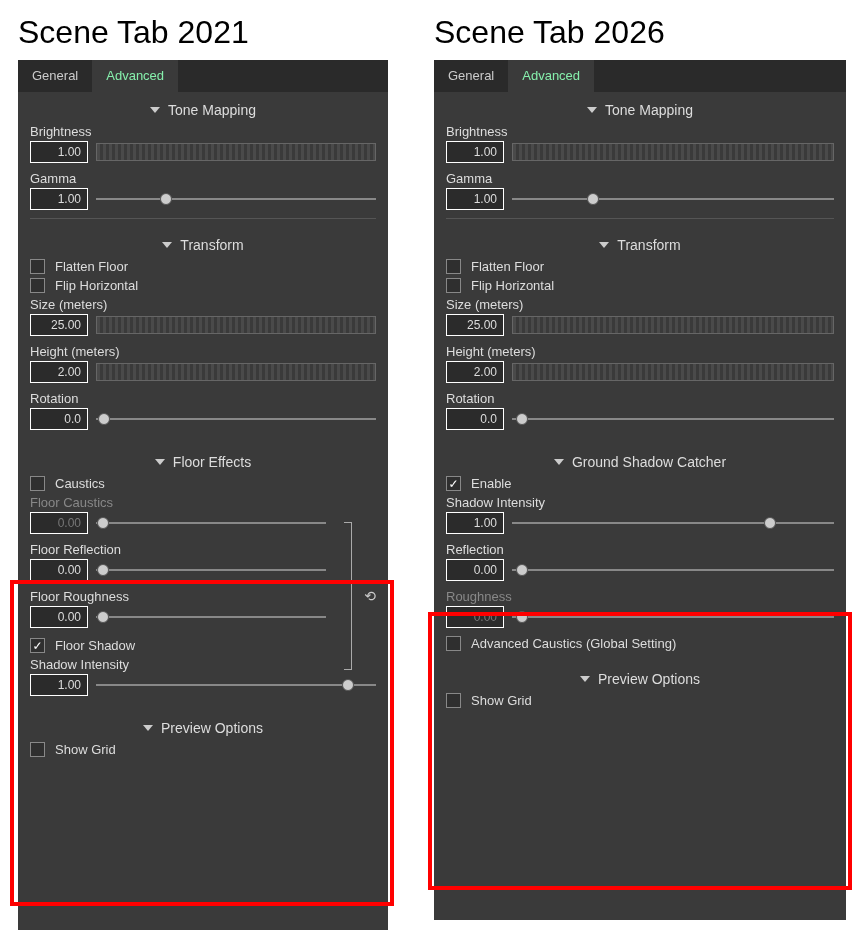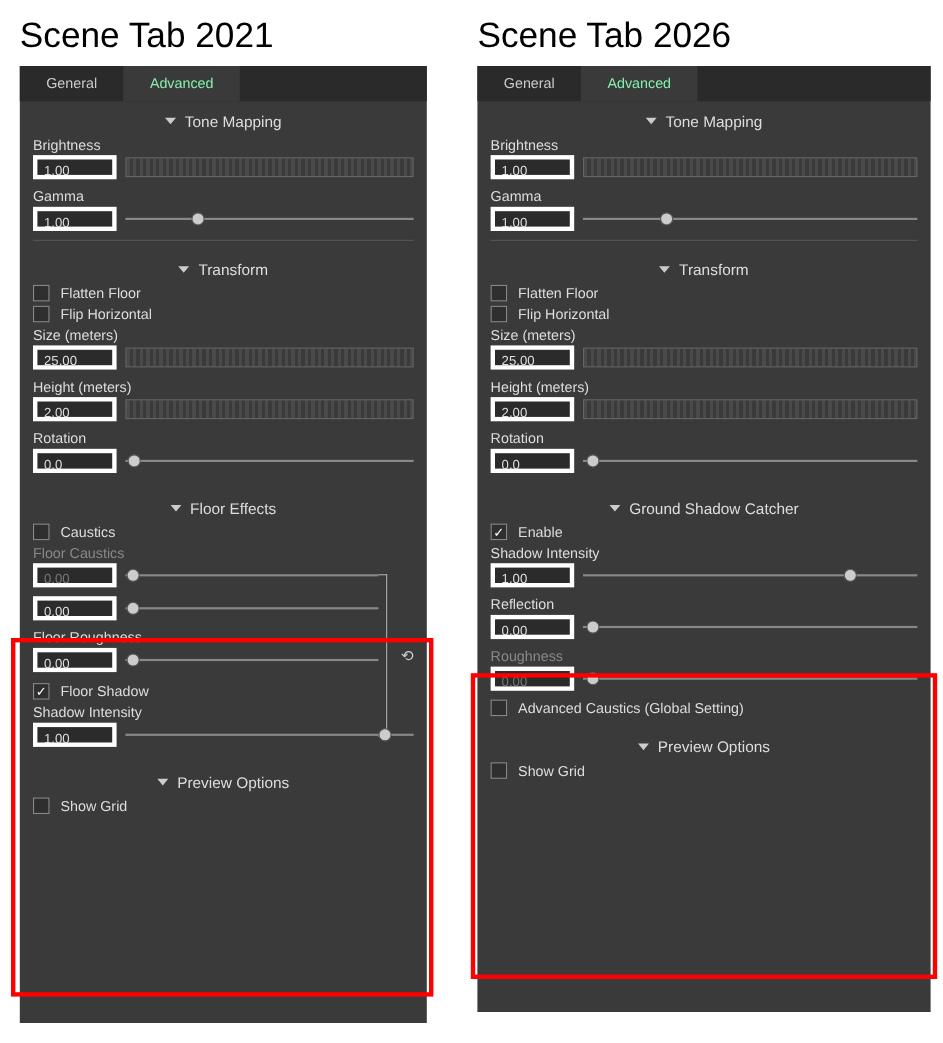--- a/index.html
+++ b/index.html
@@ -26,21 +26,21 @@
   }
   .panel-2021 { left: 18px; top: 60px; width: 370px; height: 870px; }
   .panel-2022 { left: 434px; top: 60px; width: 412px; height: 860px; }
 
   .tabbar {
     display: flex;
     background: #2a2a2a;
     height: 32px;
   }
   .tab {
-    padding: 0 24px;
+    padding: 0 14px;
     line-height: 32px;
     color: #ccc;
     cursor: pointer;
     font-size: 13px;
   }
   .tab.active {
     background: #3a3a3a;
     color: #86efac;
   }
   .section {
@@ -68,28 +68,29 @@
     margin: 4px 0 2px 0;
   }
   .label.dim { color: #888; }
   .row {
     display: flex;
     align-items: center;
     gap: 8px;
     margin: 2px 0 8px 0;
   }
   .numbox {
-    width: 76px;
+    width: 58px;
     height: 22px;
     background: #2b2b2b;
-    border: 4px solid #ffffff;
+    border: 1px solid #ffffff;
     color: #ddd;
     font-size: 12px;
     padding: 0 6px;
     line-height: 20px;
+    text-align: right;
   }
   .numbox.dim { color:#777; }
   .striped {
     flex: 1;
     height: 18px;
     border: 1px solid #666;
     background: repeating-linear-gradient(90deg,#4a4a4a 0 3px,#3a3a3a 3px 6px);
     cursor: ew-resize;
   }
   .slider {
@@ -231,20 +232,21 @@
       <span>Caustics</span>
     </div>
     <div class="label dim">Floor Caustics</div>
     <div class="row">
       <div class="numbox dim">0.00</div>
       <div class="slider" style="max-width:230px">
         <div class="track"></div>
           <div class="thumb" style="left:3%"></div>
       </div>
     </div>
+    <div class="label">Floor Reflection</div>
     <div class="row">
       <div class="numbox">0.00</div>
       <div class="slider" style="max-width:230px">
         <div class="track"></div>
           <div class="thumb" style="left:3%"></div>
       </div>
     </div>
     <div class="label">Floor Roughness</div>
     <div class="row">
       <div class="numbox">0.00</div>

